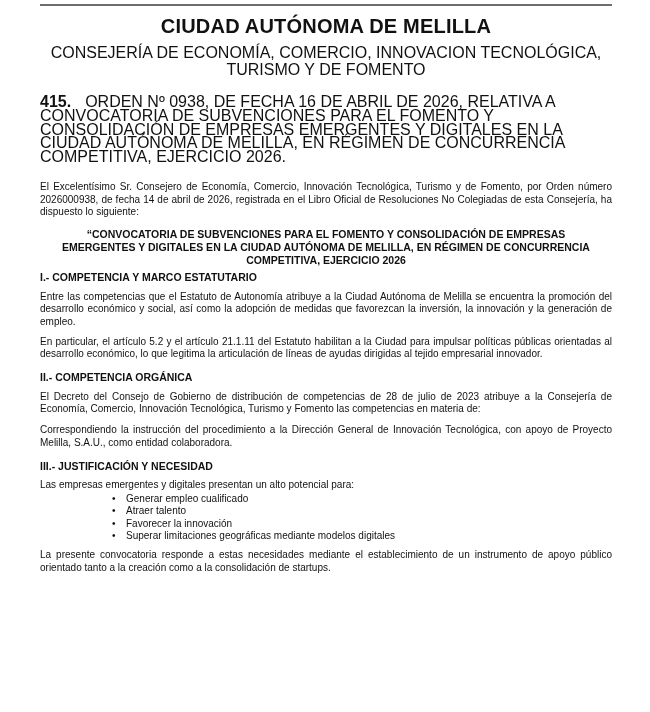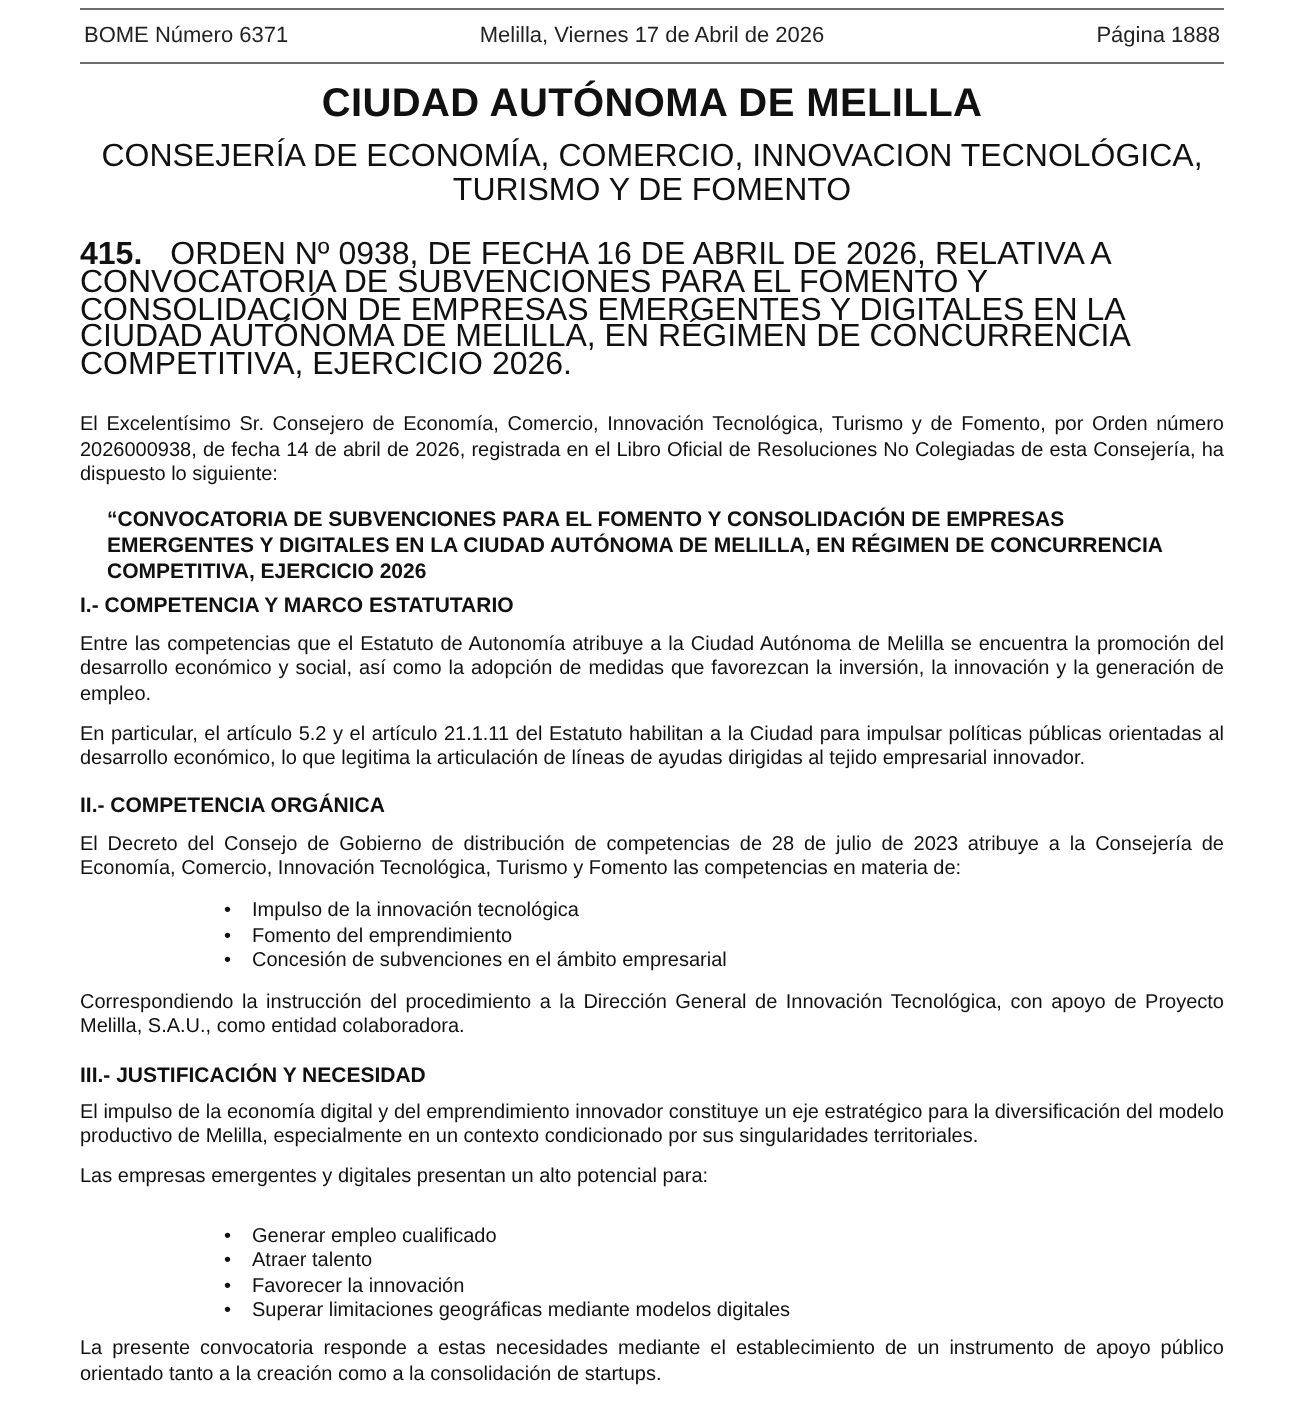--- a/index.html
+++ b/index.html
@@ -31,82 +31,71 @@
     max-width: 528px; color: #111;
   }
   .order-block .num { font-weight: bold; margin-right: 14px; }
   p.body {
     font-size: 10px; line-height: 12.6px; text-align: justify; color: #111;
   }
   .intro { margin-top: 17px; }
   .quote-heading {
     margin: 9px auto 0 auto; max-width: 545px;
     font-size: 10.5px; line-height: 13px; font-weight: bold;
-    text-align: left; color: #111;
+    text-align: center; color: #111;
   }
   h2.sec {
     font-size: 10.5px; font-weight: bold; color: #111;
   }
   .sec-1 { margin-top: 4px; }
   .sec-2 { margin-top: 10px; }
   .sec-3 { margin-top: 11px; }
   .mt8 { margin-top: 8px; }
   .mt7 { margin-top: 7px; }
   .mt6 { margin-top: 6px; }
   ul.bullets {
     margin-top: 8px; margin-left: 72px; list-style: none;
   }
-  ul.bullets.tight { margin-top: 17px; }
+  ul.bullets.tight { margin-top: 1px; }
   ul.bullets li {
     font-size: 10px; line-height: 12.6px; color: #111; position: relative; padding-left: 14px;
   }
   ul.bullets li::before {
     content: "\2022"; position: absolute; left: 0; top: 0; font-size: 10px;
   }
 </style>
 </head>
 <body>
 
 <div class="page">
 
   <hr class="rule">
-  <div class="masthead">
-    <span class="left">BOME Número 6371</span>
-    <span class="center">Melilla, Viernes 17 de Abril de 2026</span>
-    <span class="right">Página 1888</span>
-  </div>
   <hr class="rule">
 
   <h1 class="title">CIUDAD AUTÓNOMA DE MELILLA</h1>
 
   <div class="subtitle">CONSEJERÍA DE ECONOMÍA, COMERCIO, INNOVACION TECNOLÓGICA, TURISMO Y DE FOMENTO</div>
 
   <div class="order-block">
     <span class="num">415.</span><span>ORDEN Nº 0938, DE FECHA 16 DE ABRIL DE 2026, RELATIVA A CONVOCATORIA DE SUBVENCIONES PARA EL FOMENTO Y CONSOLIDACIÓN DE EMPRESAS EMERGENTES Y DIGITALES EN LA CIUDAD AUTÓNOMA DE MELILLA, EN RÉGIMEN DE CONCURRENCIA COMPETITIVA, EJERCICIO 2026.</span>
   </div>
 
   <p class="body intro">El Excelentísimo Sr. Consejero de Economía, Comercio, Innovación Tecnológica, Turismo y de Fomento, por Orden número 2026000938, de fecha 14 de abril de 2026, registrada en el Libro Oficial de Resoluciones No Colegiadas de esta Consejería, ha dispuesto lo siguiente:</p>
 
   <div class="quote-heading">“CONVOCATORIA DE SUBVENCIONES PARA EL FOMENTO Y CONSOLIDACIÓN DE EMPRESAS EMERGENTES Y DIGITALES EN LA CIUDAD AUTÓNOMA DE MELILLA, EN RÉGIMEN DE CONCURRENCIA COMPETITIVA, EJERCICIO 2026</div>
 
   <h2 class="sec sec-1">I.- COMPETENCIA Y MARCO ESTATUTARIO</h2>
   <p class="body mt8">Entre las competencias que el Estatuto de Autonomía atribuye a la Ciudad Autónoma de Melilla se encuentra la promoción del desarrollo económico y social, así como la adopción de medidas que favorezcan la inversión, la innovación y la generación de empleo.</p>
   <p class="body mt7">En particular, el artículo 5.2 y el artículo 21.1.11 del Estatuto habilitan a la Ciudad para impulsar políticas públicas orientadas al desarrollo económico, lo que legitima la articulación de líneas de ayudas dirigidas al tejido empresarial innovador.</p>
 
   <h2 class="sec sec-2">II.- COMPETENCIA ORGÁNICA</h2>
   <p class="body mt8">El Decreto del Consejo de Gobierno de distribución de competencias de 28 de julio de 2023 atribuye a la Consejería de Economía, Comercio, Innovación Tecnológica, Turismo y Fomento las competencias en materia de:</p>
-  <ul class="bullets">
-    <li>Impulso de la innovación tecnológica</li>
-    <li>Fomento del emprendimiento</li>
-    <li>Concesión de subvenciones en el ámbito empresarial</li>
-  </ul>
   <p class="body mt8">Correspondiendo la instrucción del procedimiento a la Dirección General de Innovación Tecnológica, con apoyo de Proyecto Melilla, S.A.U., como entidad colaboradora.</p>
 
   <h2 class="sec sec-3">III.- JUSTIFICACIÓN Y NECESIDAD</h2>
-  <p class="body mt7">El impulso de la economía digital y del emprendimiento innovador constituye un eje estratégico para la diversificación del modelo productivo de Melilla, especialmente en un contexto condicionado por sus singularidades territoriales.</p>
   <p class="body mt7">Las empresas emergentes y digitales presentan un alto potencial para:</p>
   <ul class="bullets tight">
     <li>Generar empleo cualificado</li>
     <li>Atraer talento</li>
     <li>Favorecer la innovación</li>
     <li>Superar limitaciones geográficas mediante modelos digitales</li>
   </ul>
   <p class="body mt6">La presente convocatoria responde a estas necesidades mediante el establecimiento de un instrumento de apoyo público orientado tanto a la creación como a la consolidación de startups.</p>
 
 </div>

